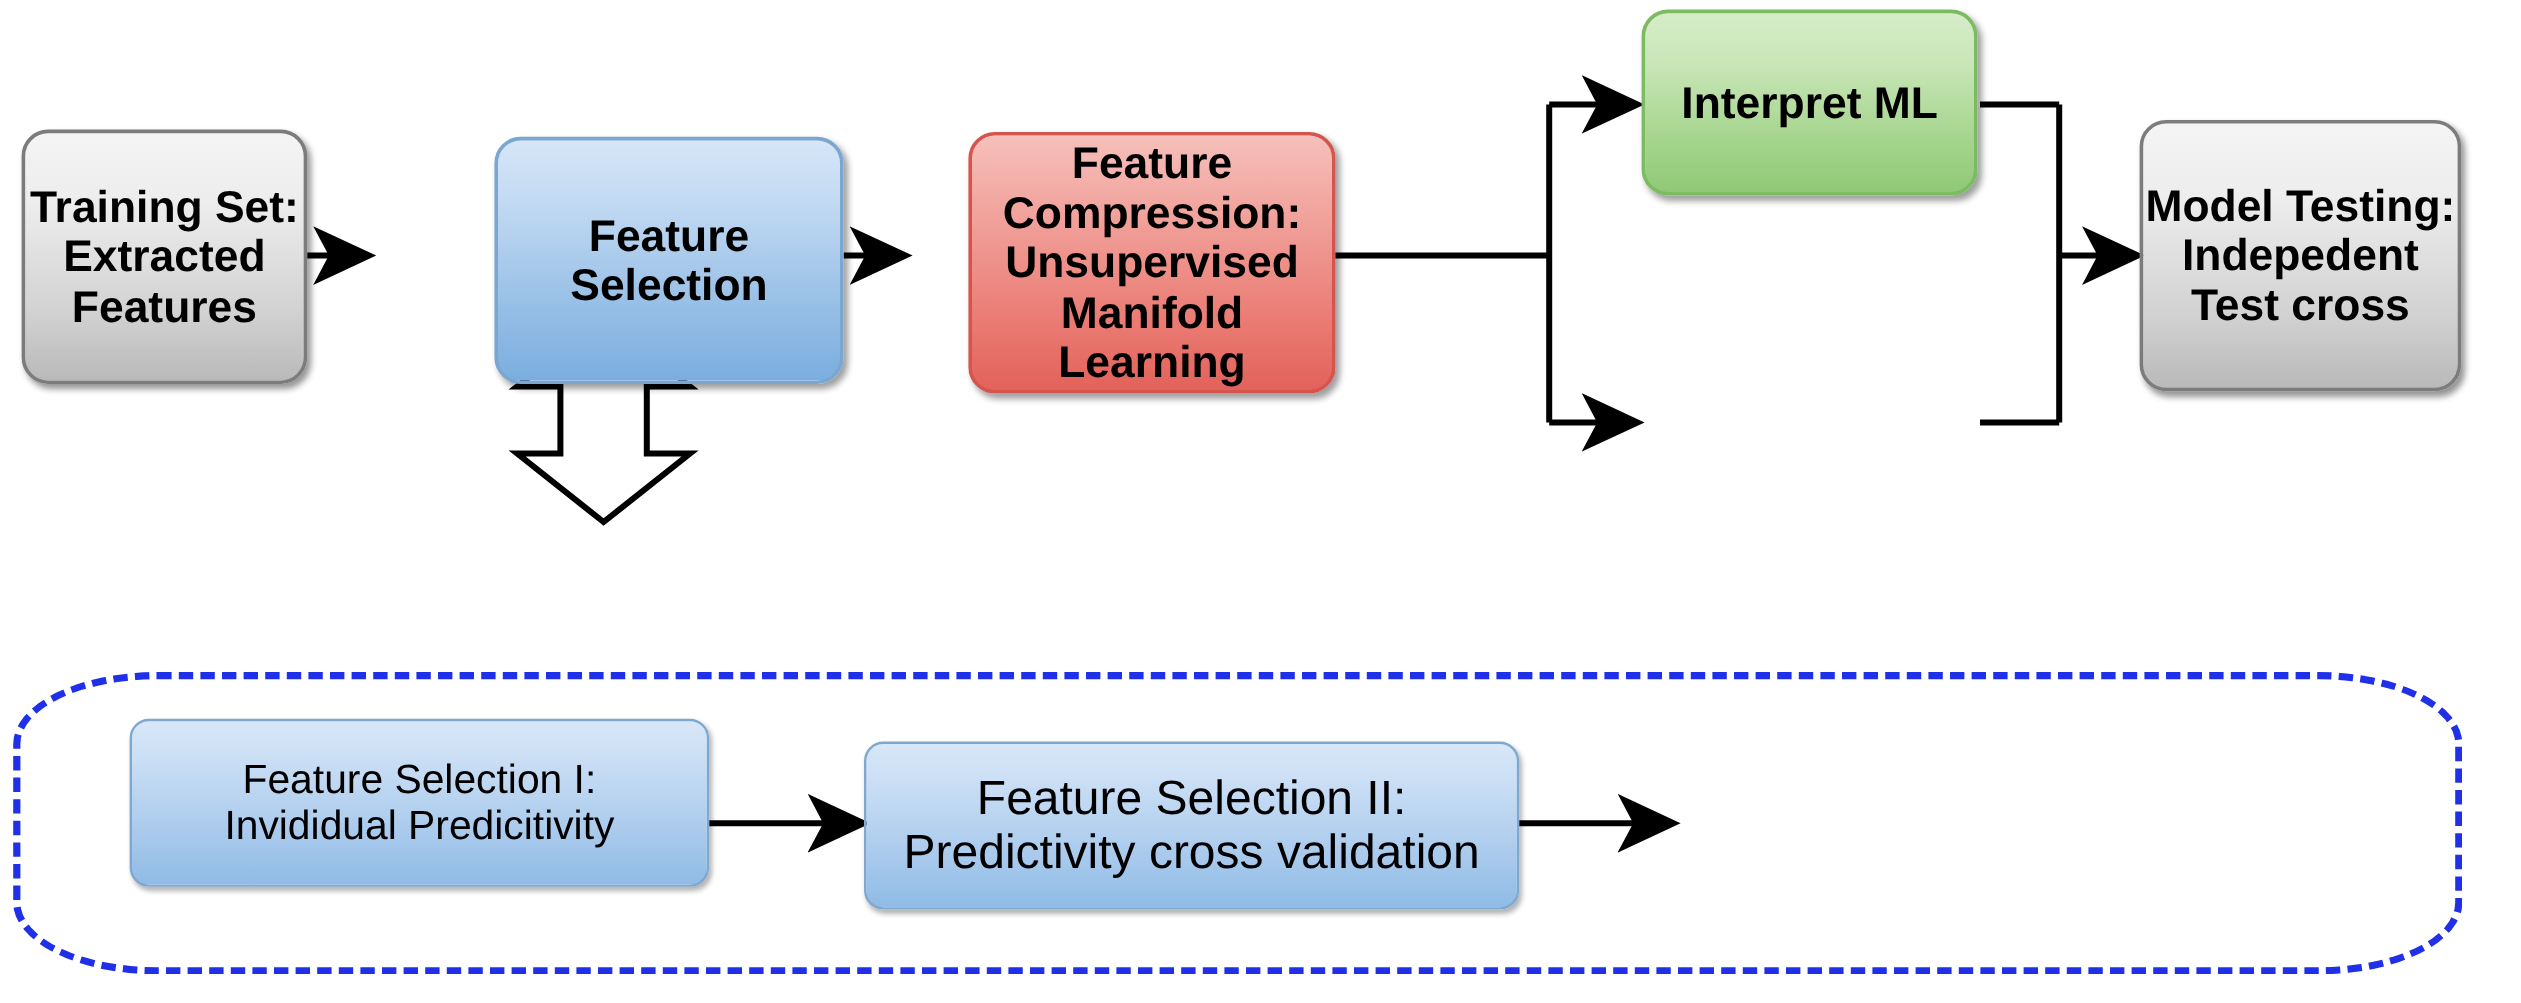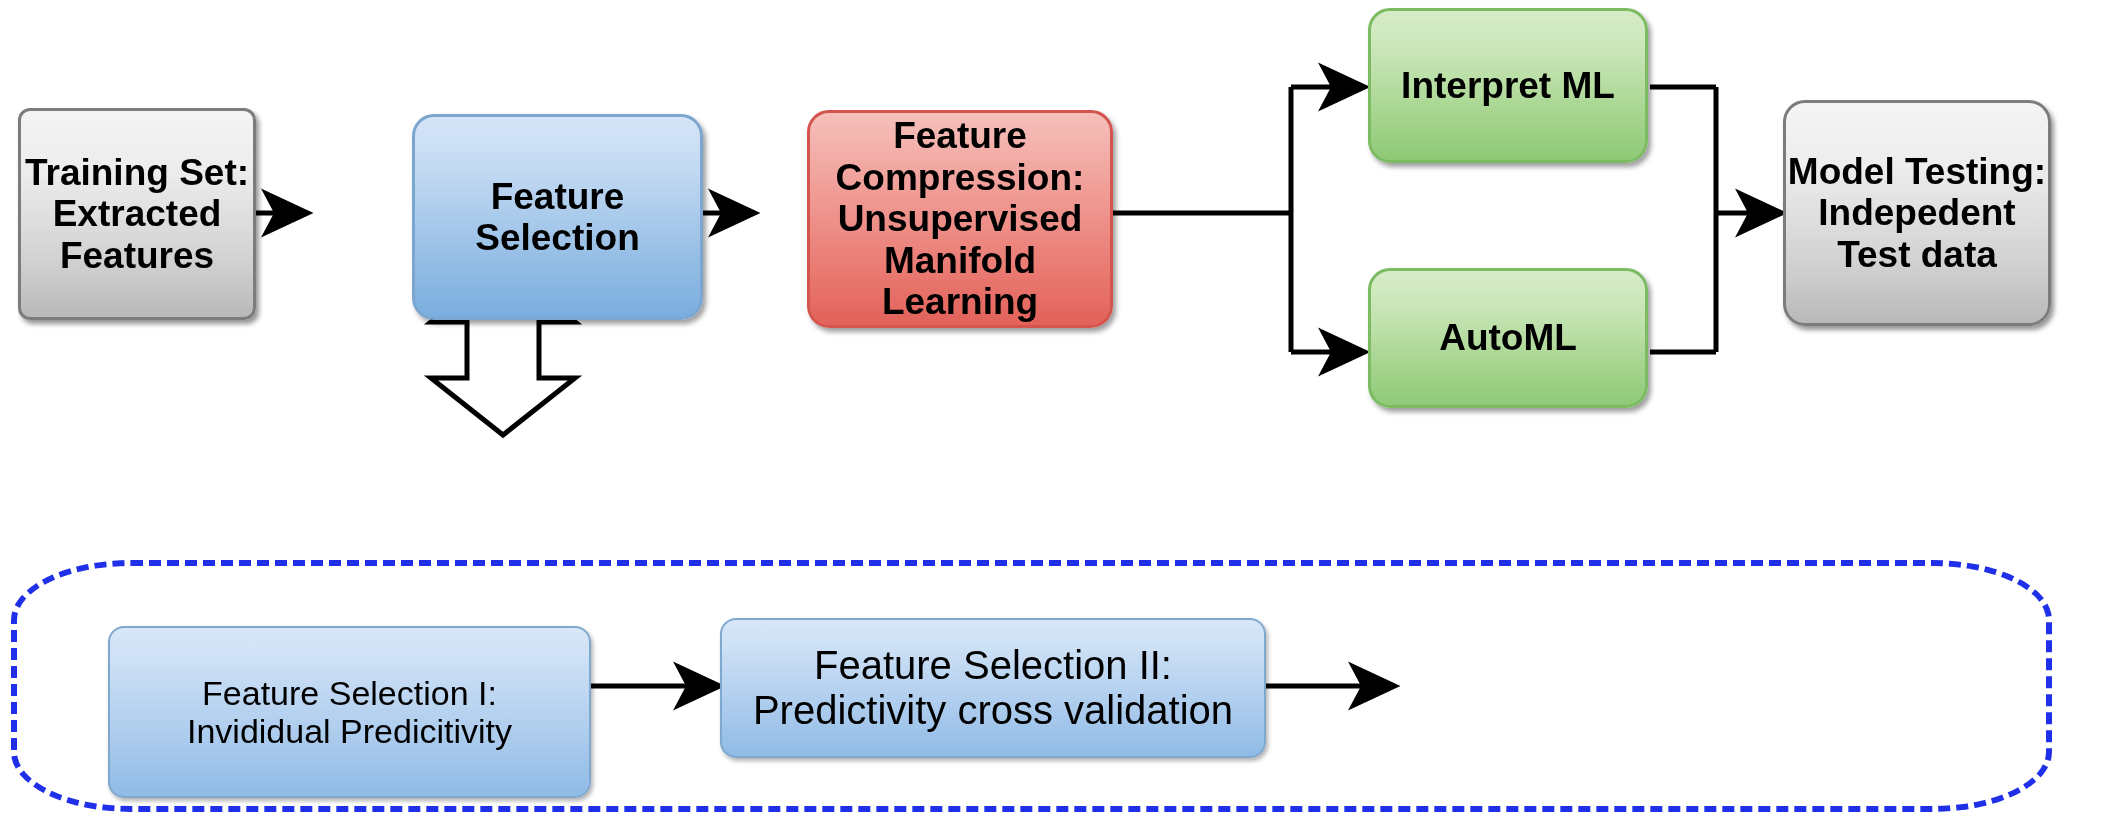--- a/index.html
+++ b/index.html
@@ -80,40 +80,39 @@
     <line x1="1716" y1="213" x2="1780" y2="213" stroke="#000" stroke-width="5" marker-end="url(#ah)"></line>
 
     <path d="M503,265 L575,322 L539,322 L539,378 L575,378 L503,435 L431,378 L467,378 L467,322 L431,322 Z" fill="#ffffff" stroke="#000" stroke-width="5" stroke-linejoin="miter"></path>
 
     <line x1="591" y1="686" x2="718" y2="686" stroke="#000" stroke-width="5" marker-end="url(#ah)"></line>
     <line x1="1266" y1="686" x2="1393" y2="686" stroke="#000" stroke-width="5" marker-end="url(#ah)"></line>
   </svg>
 
   <div class="dashed-region" style="left:11px;top:560px;width:2041px;height:252px;"></div>
 
-  <div class="node n-grey" style="left:18px;top:108px;width:238px;height:212px;font-size:37px;border-radius:12px;">Training Set:
+  <div class="node n-grey" style="left:18px;top:108px;width:238px;height:212px;font-size:37px;">Training Set:
 Extracted
 Features</div>
 
   <div class="node n-blue" style="left:412px;top:114px;width:291px;height:206px;font-size:37px;">Feature
 Selection</div>
 
   <div class="node n-red" style="left:807px;top:110px;width:306px;height:218px;font-size:37px;">Feature
 Compression:
 Unsupervised
 Manifold Learning</div>
 
   <div class="node n-green" style="left:1368px;top:8px;width:280px;height:155px;font-size:37px;">Interpret ML</div>
 
-  <div class="node n-green" style="left:1368px;top:268px;width:280px;height:140px;font-size:37px;">AutoML</div>
 
   <div class="node n-grey" style="left:1783px;top:100px;width:268px;height:226px;font-size:37px;">Model Testing:
 Indepedent
-Test data</div>
+Test cross</div>
 
-  <div class="node n-subblue" style="left:108px;top:626px;width:483px;height:172px;font-size:34px;">Feature Selection I:
+  <div class="node n-subblue" style="left:108px;top:599px;width:483px;height:140px;font-size:34px;">Feature Selection I:
 Invididual Predicitivity</div>
 
   <div class="node n-subblue" style="left:720px;top:618px;width:546px;height:140px;font-size:40px;">Feature Selection II:
 Predictivity cross validation</div>
 
 
 </div>
 
 </body></html>

